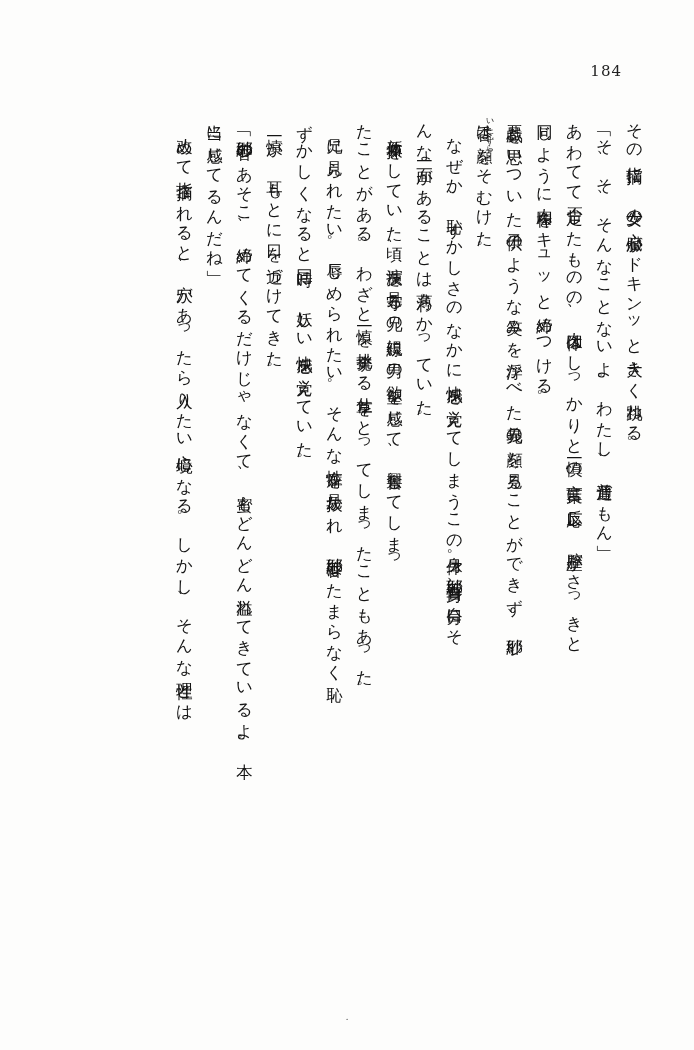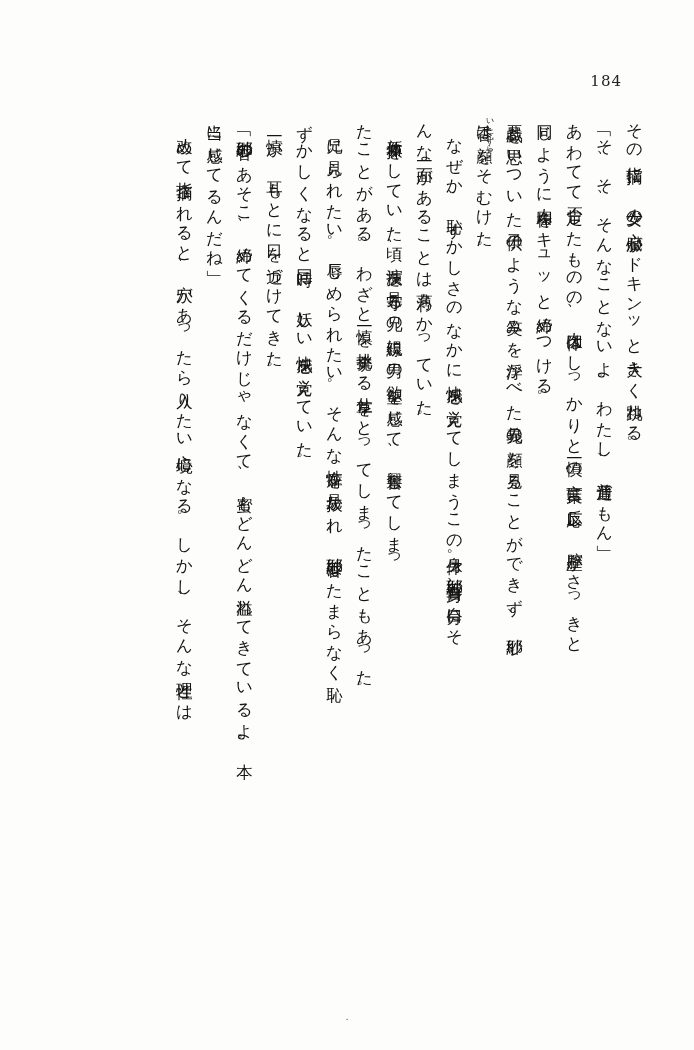--- a/index.html
+++ b/index.html
@@ -15,21 +15,21 @@
     position: relative;
     overflow: hidden;
   }
   .page {
     position: absolute;
     inset: 0;
     background: #fdfdfc;
   }
   .page-number {
     position: absolute;
-    top: 72px;
+    top: 62px;
     right: 72px;
     font-size: 15px;
     letter-spacing: 1px;
     color: #222;
     font-family: "DejaVu Serif", "Liberation Serif", serif;
   }
   .body-text {
     position: absolute;
     top: 112px;
     left: 58px;

